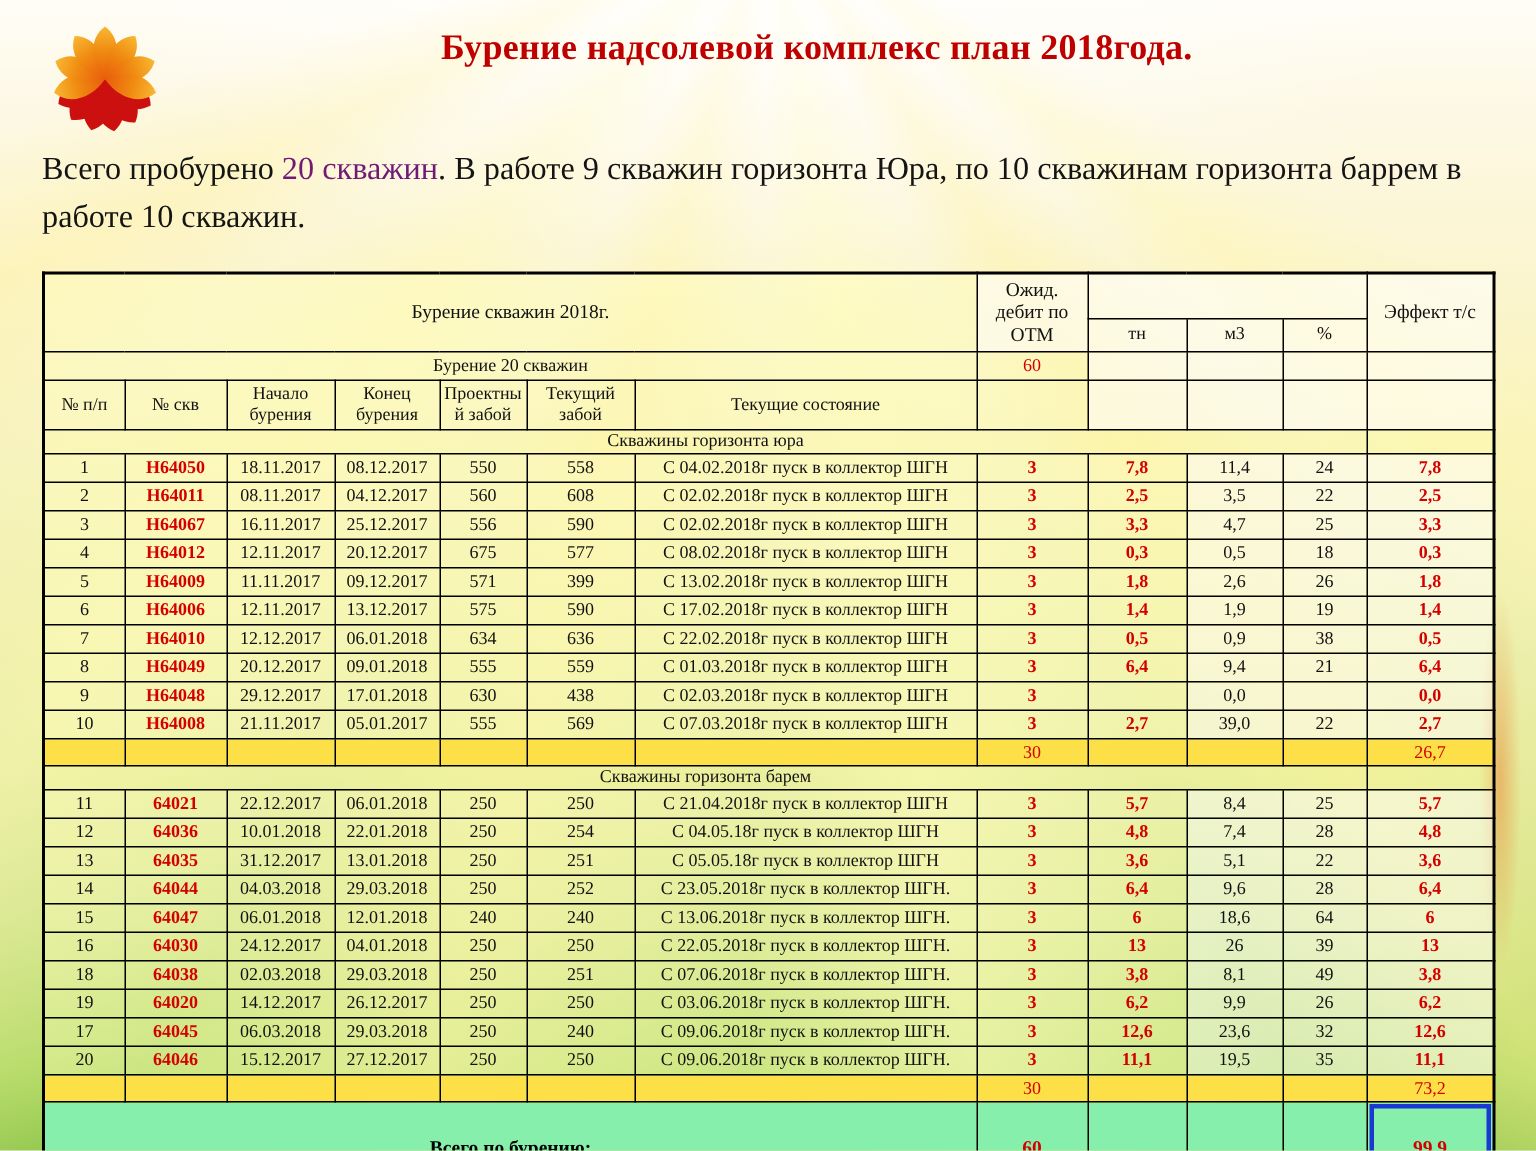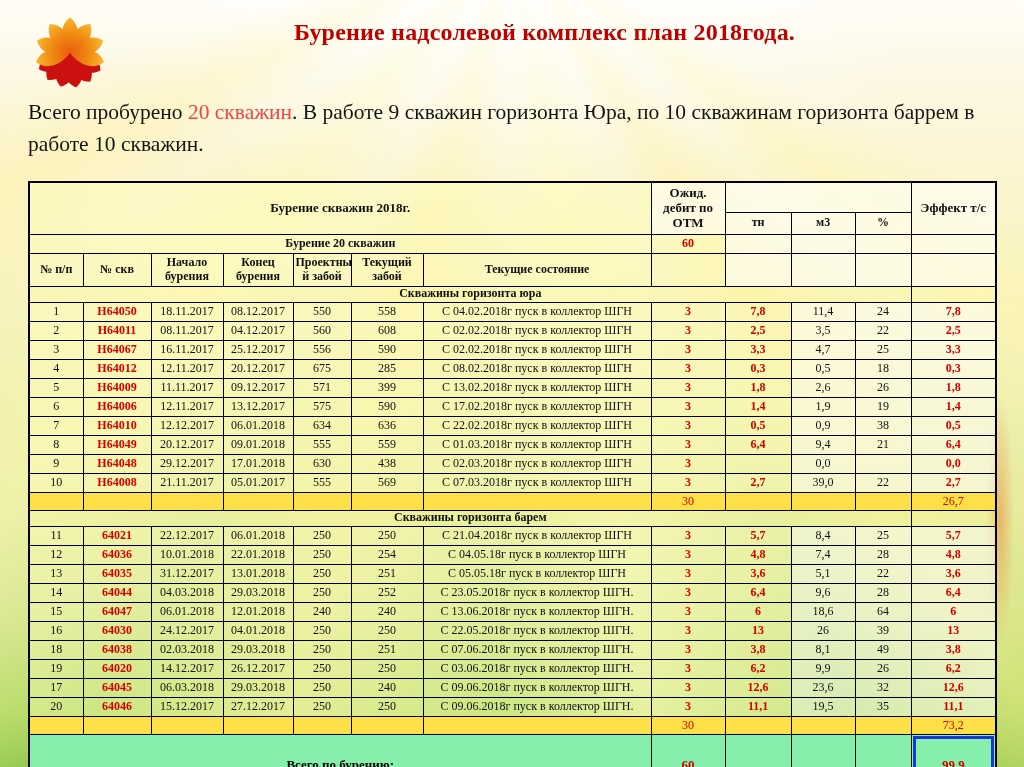--- a/index.html
+++ b/index.html
@@ -23,32 +23,32 @@
   }
   .logo{position:absolute;left:30px;top:6px;width:80px;height:84px;}
   .title{
     position:absolute;top:19px;left:120px;right:55px;text-align:center;
     font-size:24px;font-weight:bold;color:#bf0000;letter-spacing:.2px;
   }
   .intro{
     position:absolute;top:96px;left:28px;width:952px;
     font-size:21.5px;line-height:32px;color:#141414;
   }
-  .intro .hl{color:#ef4444;}
+  .intro .hl{color:#701a75;}
   table{
     position:absolute;left:28px;top:181px;width:967px;
     border-collapse:collapse;table-layout:fixed;border:2px solid #000;
   }
   td{
     border:1px solid #000;font-size:12px;text-align:center;vertical-align:middle;
     padding:0 2px;color:#111;background:rgba(255,255,190,.38);overflow:hidden;
   }
   tr.hA{height:30px;} tr.hB{height:22px;} tr.plan{height:19px;} tr.cols{height:33px;}
   tr.band{height:16px;} tr.data{height:19px;} tr.subtotal{height:18px;} tr.total{height:27px;}
-  .hA td,.hB td,.cols td,.band td,.plan td{font-weight:bold;line-height:1.15;}
+  .hA td,.hB td,.cols td,.band td,.plan td{font-weight:normal;line-height:1.15;}
   .hA td{font-size:13px;}
   td.w{background:rgba(255,255,255,.55);}
   .plan td.val,.subtotal td{color:#d40000;}
   .data td:nth-child(2),.data td:nth-child(8),.data td:nth-child(9),.data td:nth-child(12){color:#d40000;font-weight:bold;}
   .data td:nth-child(10),.data td:nth-child(11),.data td:nth-child(12){background:rgba(255,255,255,.5);}
   .band td{background:rgba(255,255,160,.25);}
   .subtotal td{background:#fde047;font-weight:normal;}
   .total td{background:#86efac;font-weight:bold;font-size:13px;color:#000;}
   .total td.val{color:#d40000;}
   td.effect-box{padding:1px;}
@@ -198,21 +198,21 @@
         <td>25</td>
         <td>3,3</td>
       </tr>
 
       <tr class="data">
         <td>4</td>
         <td>Н64012</td>
         <td>12.11.2017</td>
         <td>20.12.2017</td>
         <td>675</td>
-        <td>285</td>
+        <td>577</td>
         <td>С 08.02.2018г пуск в коллектор ШГН</td>
         <td>3</td>
         <td>0,3</td>
         <td>0,5</td>
         <td>18</td>
         <td>0,3</td>
       </tr>
 
       <tr class="data">
         <td>5</td>

